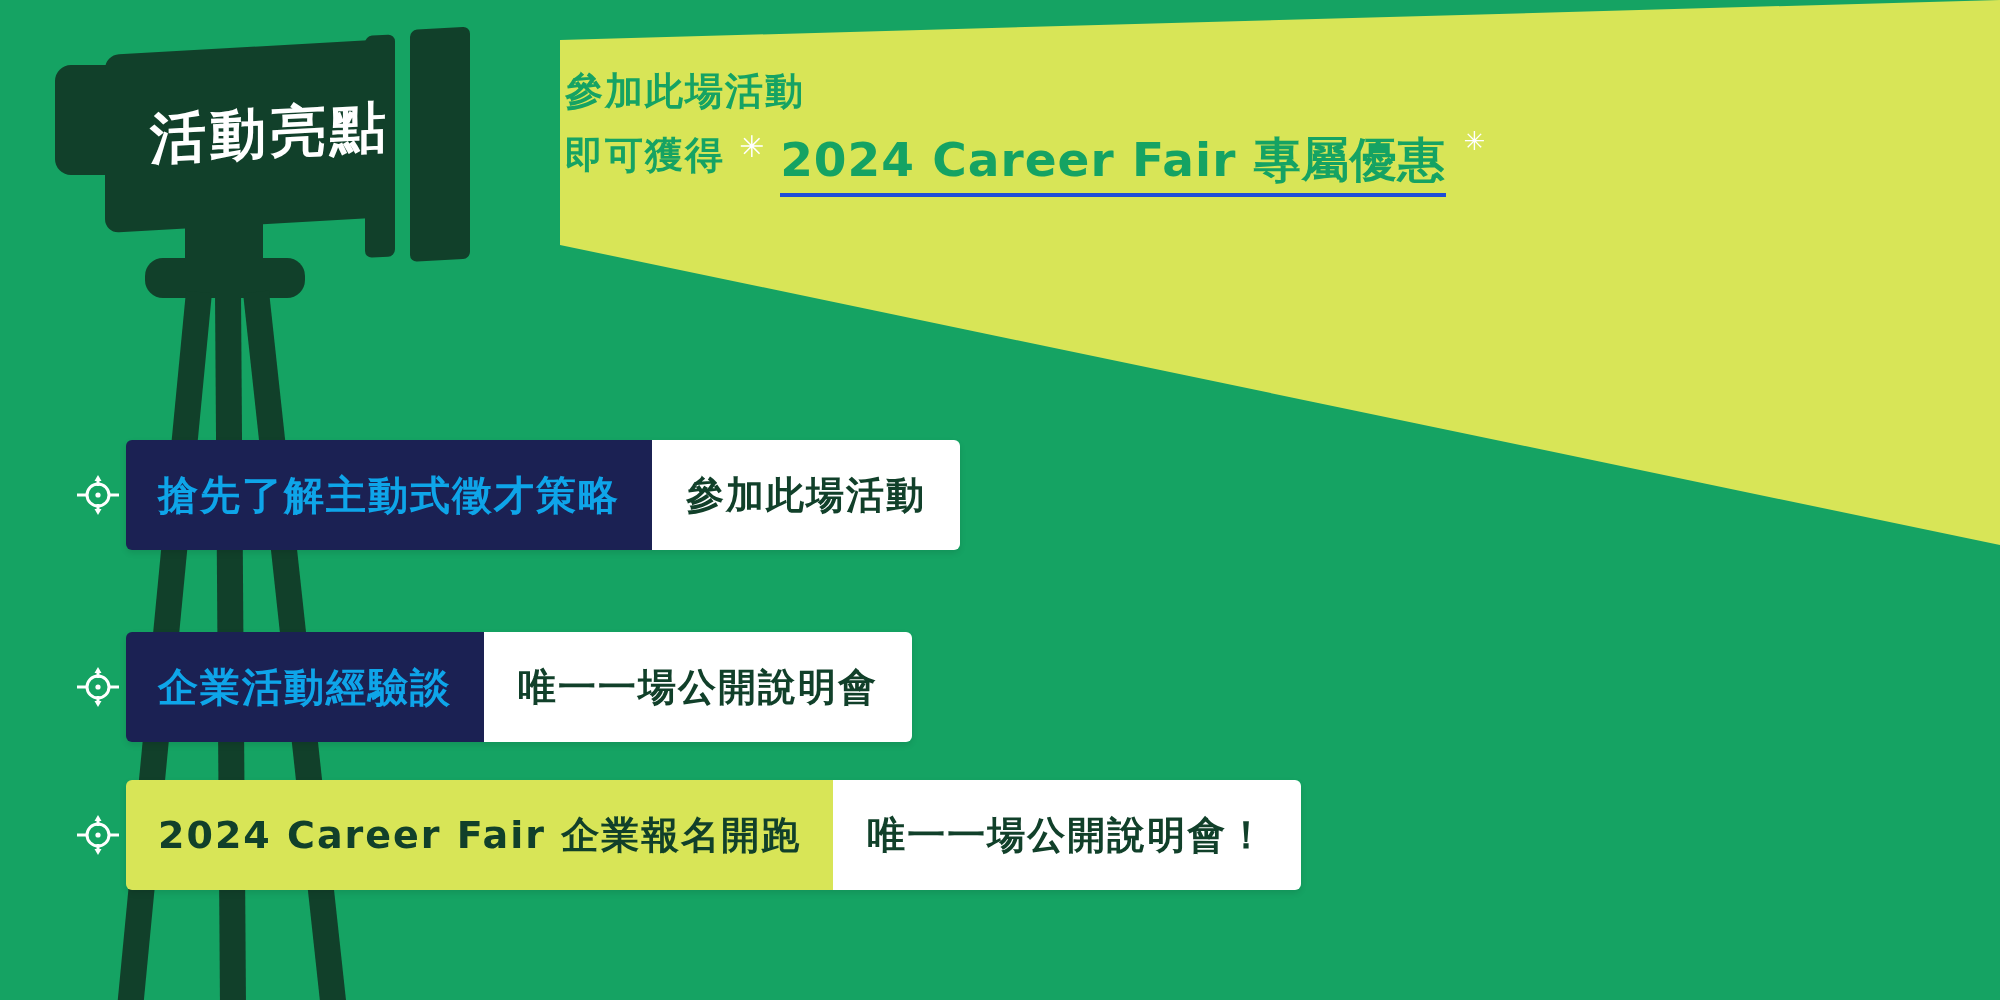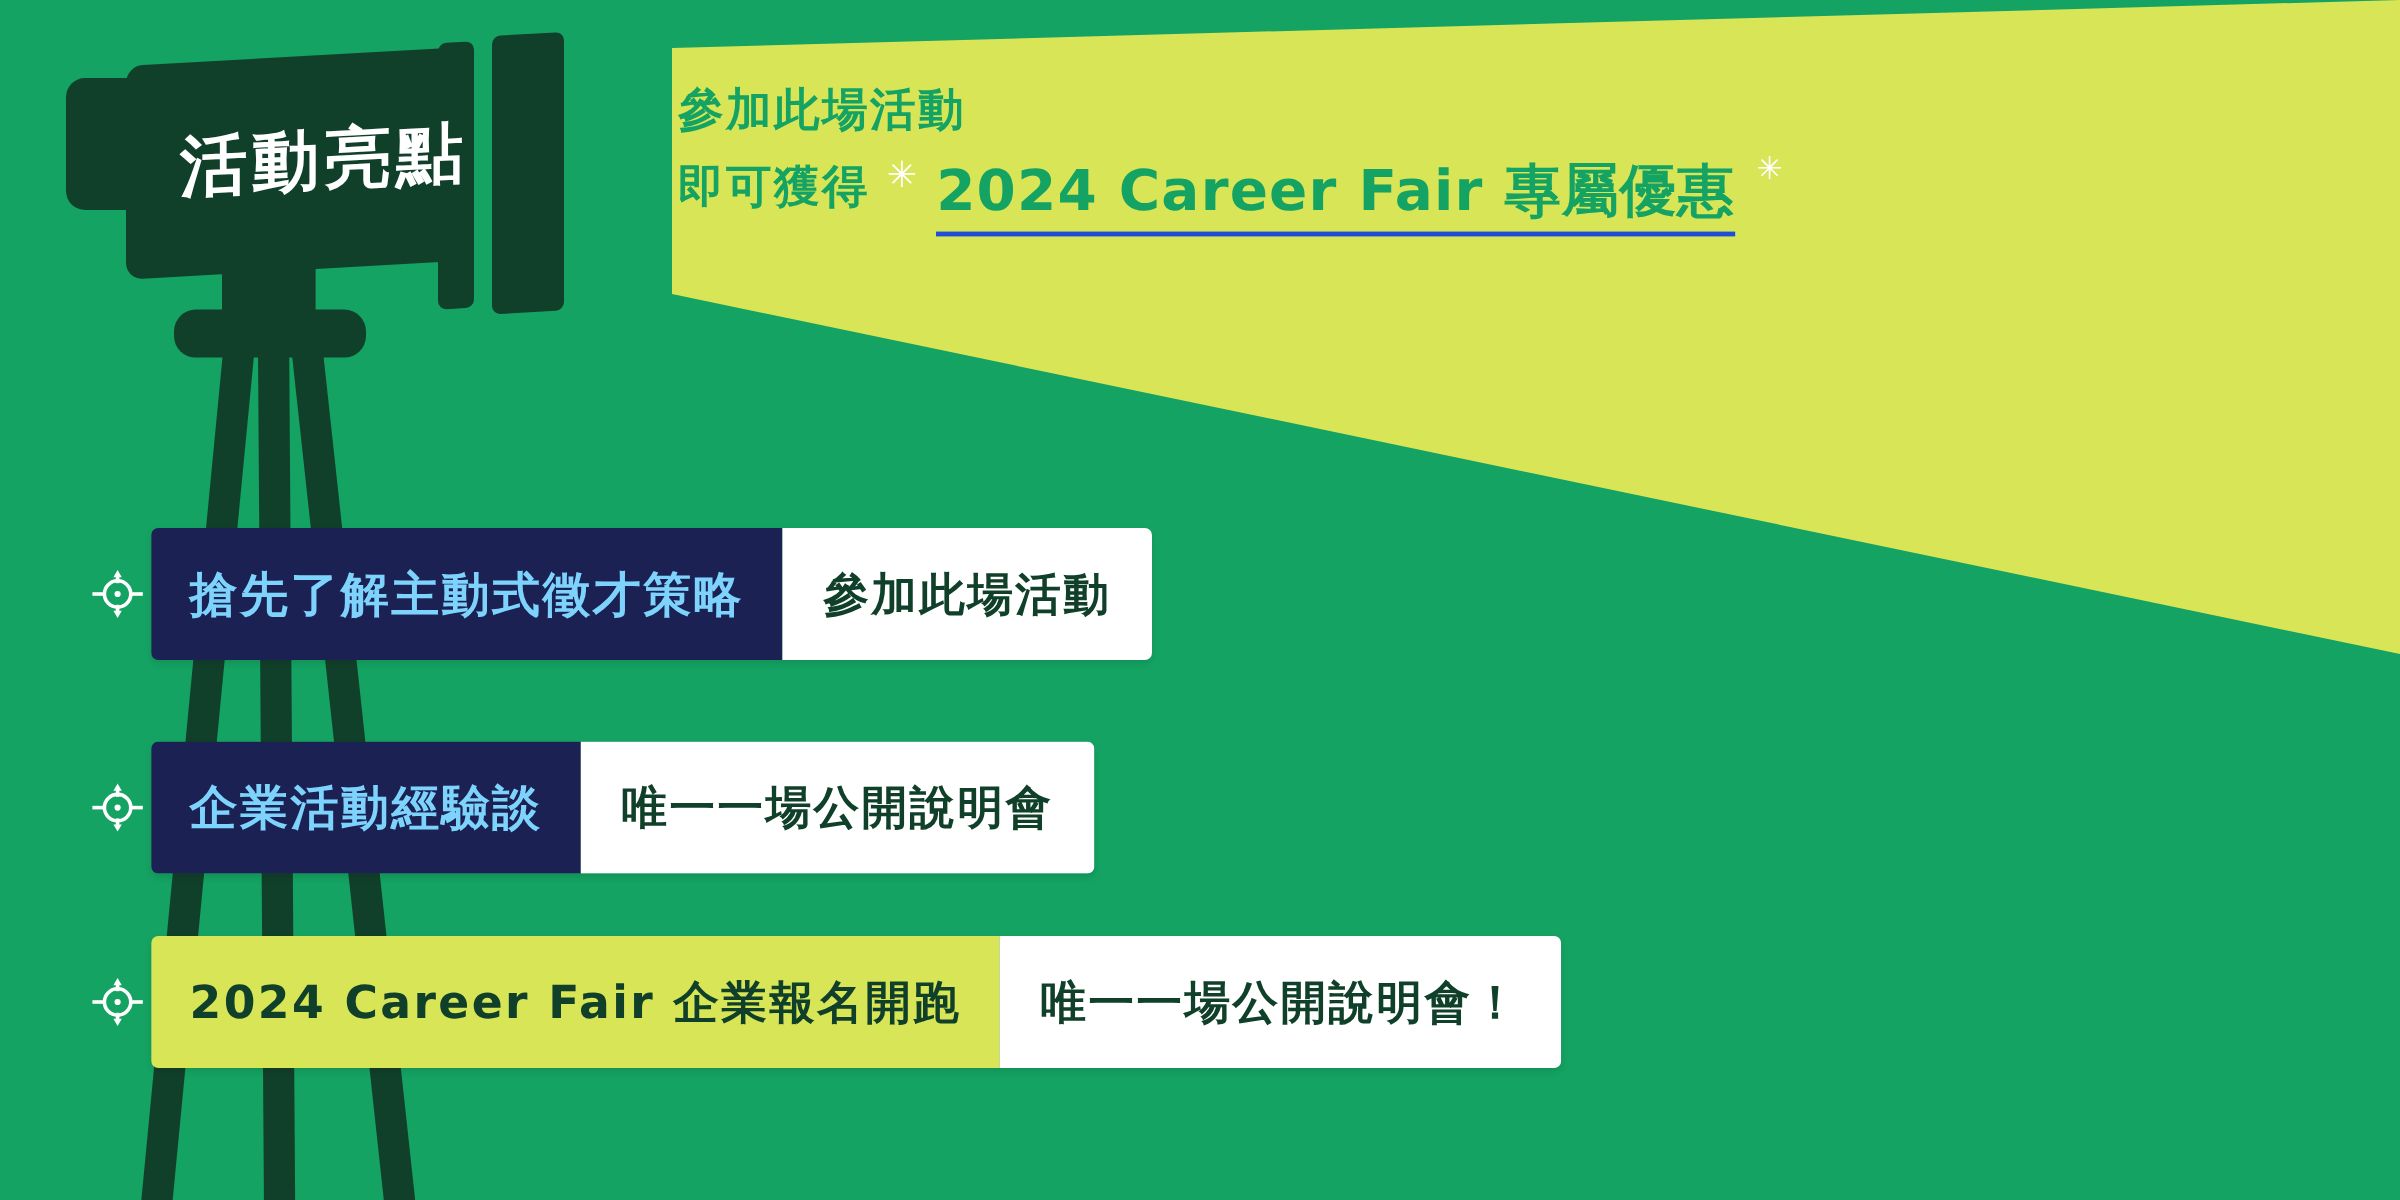--- a/index.html
+++ b/index.html
@@ -154,21 +154,21 @@
     left: 0; top: 0;
     width: 2000px; height: 1000px;
   }
   .row {
     position: absolute;
     display: flex;
     align-items: stretch;
     height: 110px;
   }
   .row.r1 { left: 70px; top: 440px; }
-  .row.r2 { left: 70px; top: 618px; }
+  .row.r2 { left: 70px; top: 632px; }
   .row.r3 { left: 70px; top: 780px; }
 
   .crosshair {
     width: 56px;
     height: 110px;
     display: flex;
     align-items: center;
     justify-content: center;
     flex: 0 0 auto;
   }
@@ -194,21 +194,21 @@
     display: flex;
     align-items: center;
     padding: 0 34px;
     font-size: 38px;
     font-weight: 700;
     letter-spacing: 2px;
     white-space: nowrap;
     background: #ffffff;
     color: #11402a;
   }
-  .pill-left.navy { background: #1b2153; color: #7dd3fc; }
+  .pill-left.navy { background: #1b2153; color: #0ea5e9; }
   .pill-left.lime { background: #d8e557; color: #11402a; }
   .pill-left.lime  { font-size: 38px; }
 </style>
 </head>
 <body>
 
 <div id="banner">
 
   <div class="bg-base"></div>
   <div class="lime-wedge"></div>

